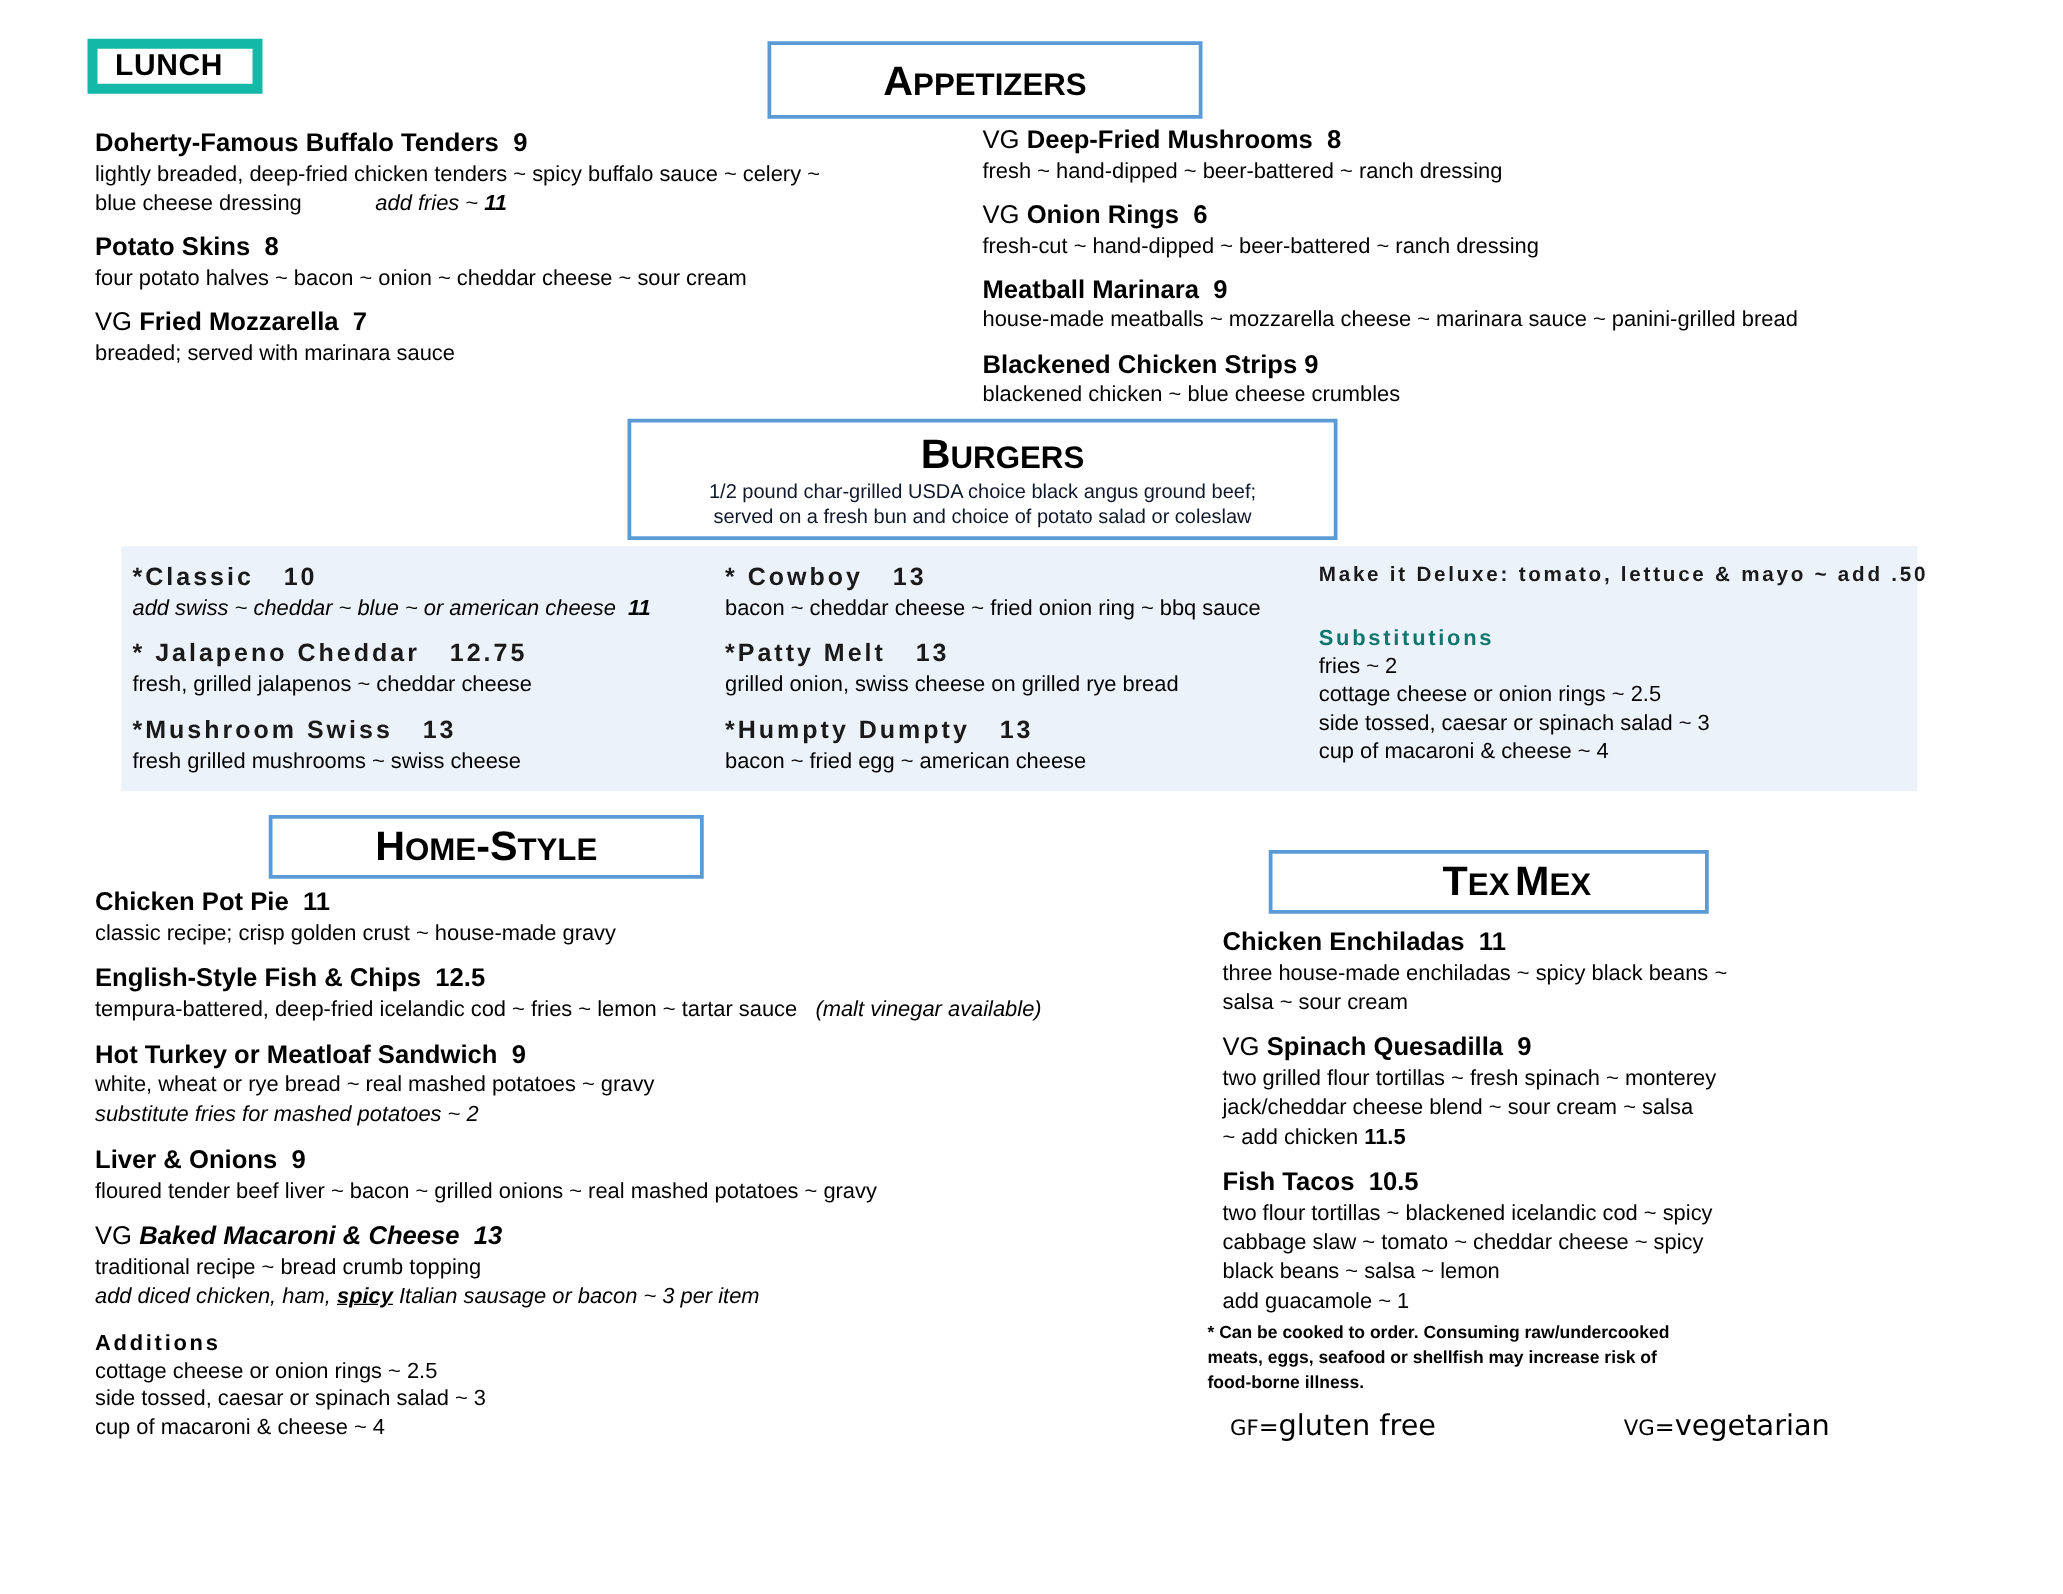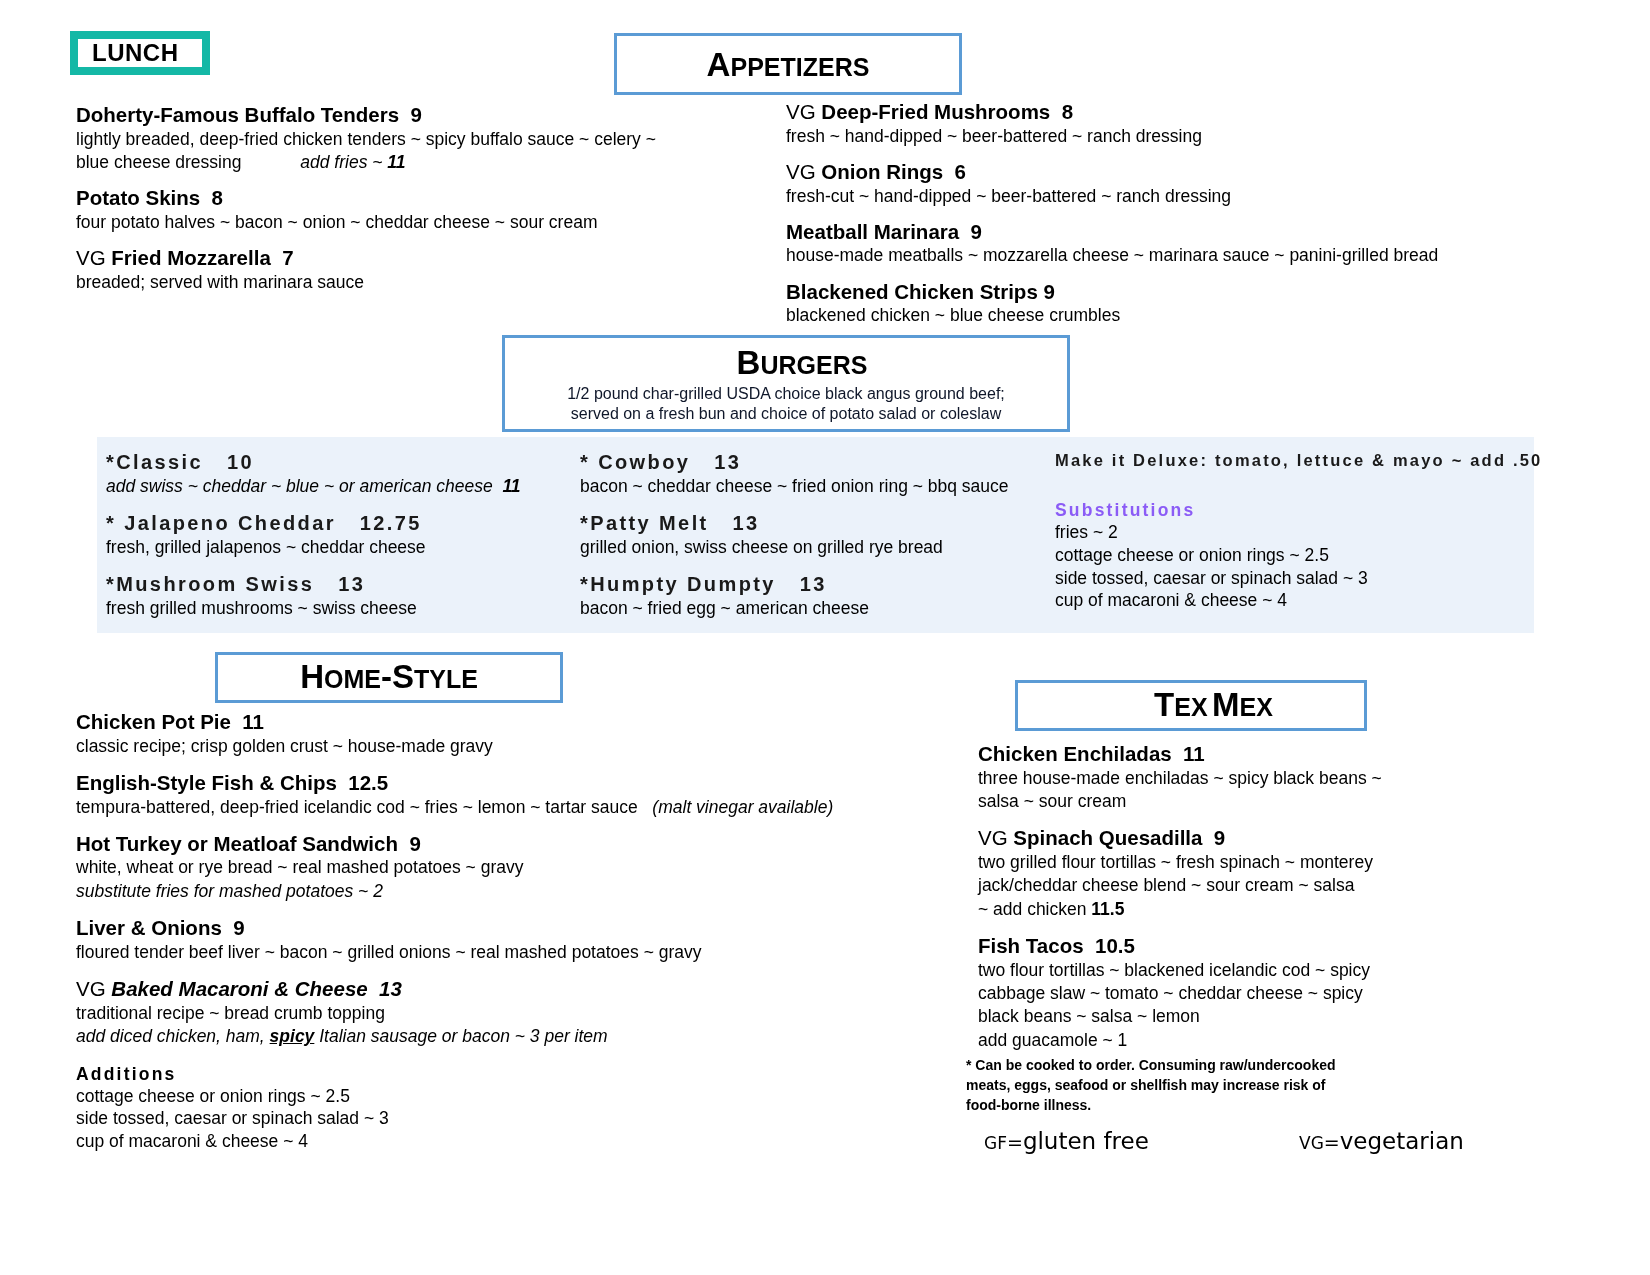--- a/index.html
+++ b/index.html
@@ -132,21 +132,21 @@
     font-size: 16.5px;
     letter-spacing: 2.2px;
     margin: 0;
     color: #1a1a1a;
   }
   .subs-head {
     font-weight: bold;
     font-size: 17.5px;
     letter-spacing: 2.2px;
     margin: 30px 0 0 0;
-    color: #8b5cf6;
+    color: #0f766e;
   }
   .subs-line {
     font-size: 17.5px;
     line-height: 1.3;
     margin: 0;
   }
 
   
   #homestyle-list { left: 76px; top: 710px; width: 800px; }
   #homestyle-list .item-block { margin-bottom: 14px; }

